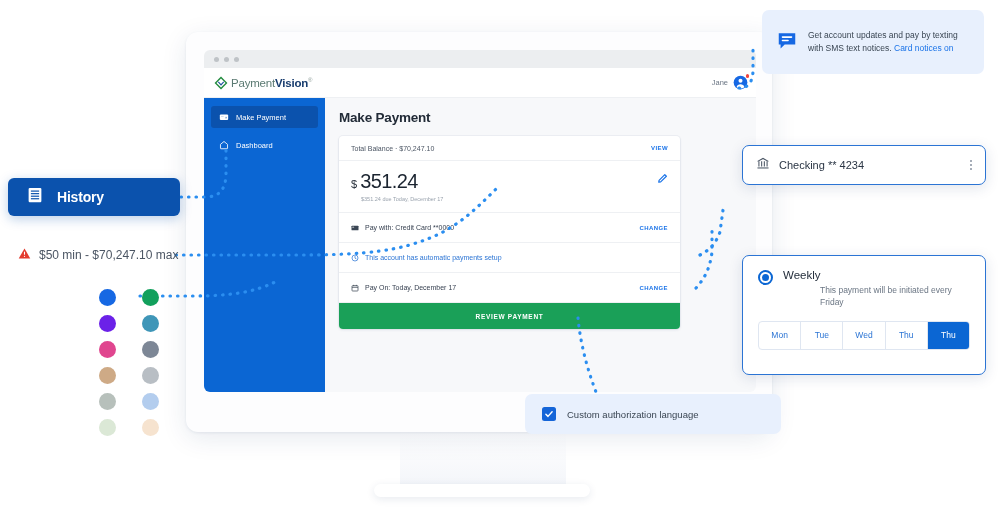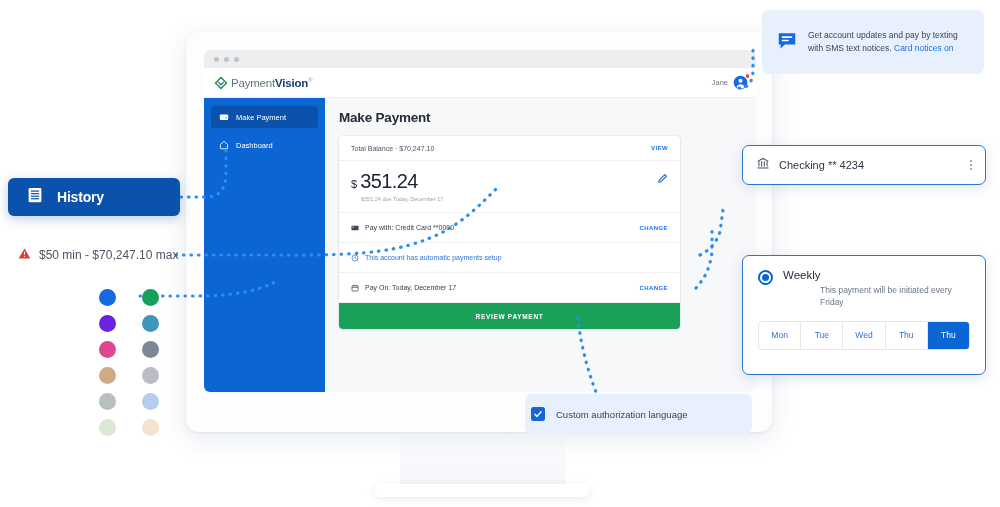--- a/index.html
+++ b/index.html
@@ -135,23 +135,23 @@
   .radio i { width: 7px; height: 7px; border-radius: 50%; background: #0b66d3; display: block; }
   .sched-title { font-size: 11.5px; color: #1f2937; margin-bottom: 3px; }
   .sched-sub { font-size: 8.5px; color: #6b7684; line-height: 1.45; margin-left: 37px; }
   .days { display: flex; margin-top: 12px; border: 1px solid #dfe6f1; border-radius: 4px; overflow: hidden; }
   .day { flex: 1; height: 27px; display: flex; align-items: center; justify-content: center;
          font-size: 8.5px; color: #2b74d4; border-right: 1px solid #dfe6f1; }
   .day:last-child { border-right: none; }
   .day.on { background: #0b66d3; color: #ffffff; }
 
   .auth {
-    left: 525px; top: 394px; width: 227px; height: 40px;
+    left: 525px; top: 394px; width: 256px; height: 40px;
     background: #e8f0fd; box-shadow: none; display: flex; align-items: center;
-    gap: 11px; padding: 0 6px;
+    gap: 11px; padding: 0 17px;
   }
   .cbx { width: 14px; height: 14px; border-radius: 2.5px; background: #1565d8;
          display: flex; align-items: center; justify-content: center; flex: none; }
   .auth-label { font-size: 9.5px; color: #3a4653; }
 
   
   .history {
     position: absolute; left: 8px; top: 178px; width: 172px; height: 38px;
     background: #0b52ad; border-radius: 6px; display: flex; align-items: center;
     gap: 13px; padding: 0 18px; box-shadow: 0 3px 12px rgba(11,82,173,.28);

